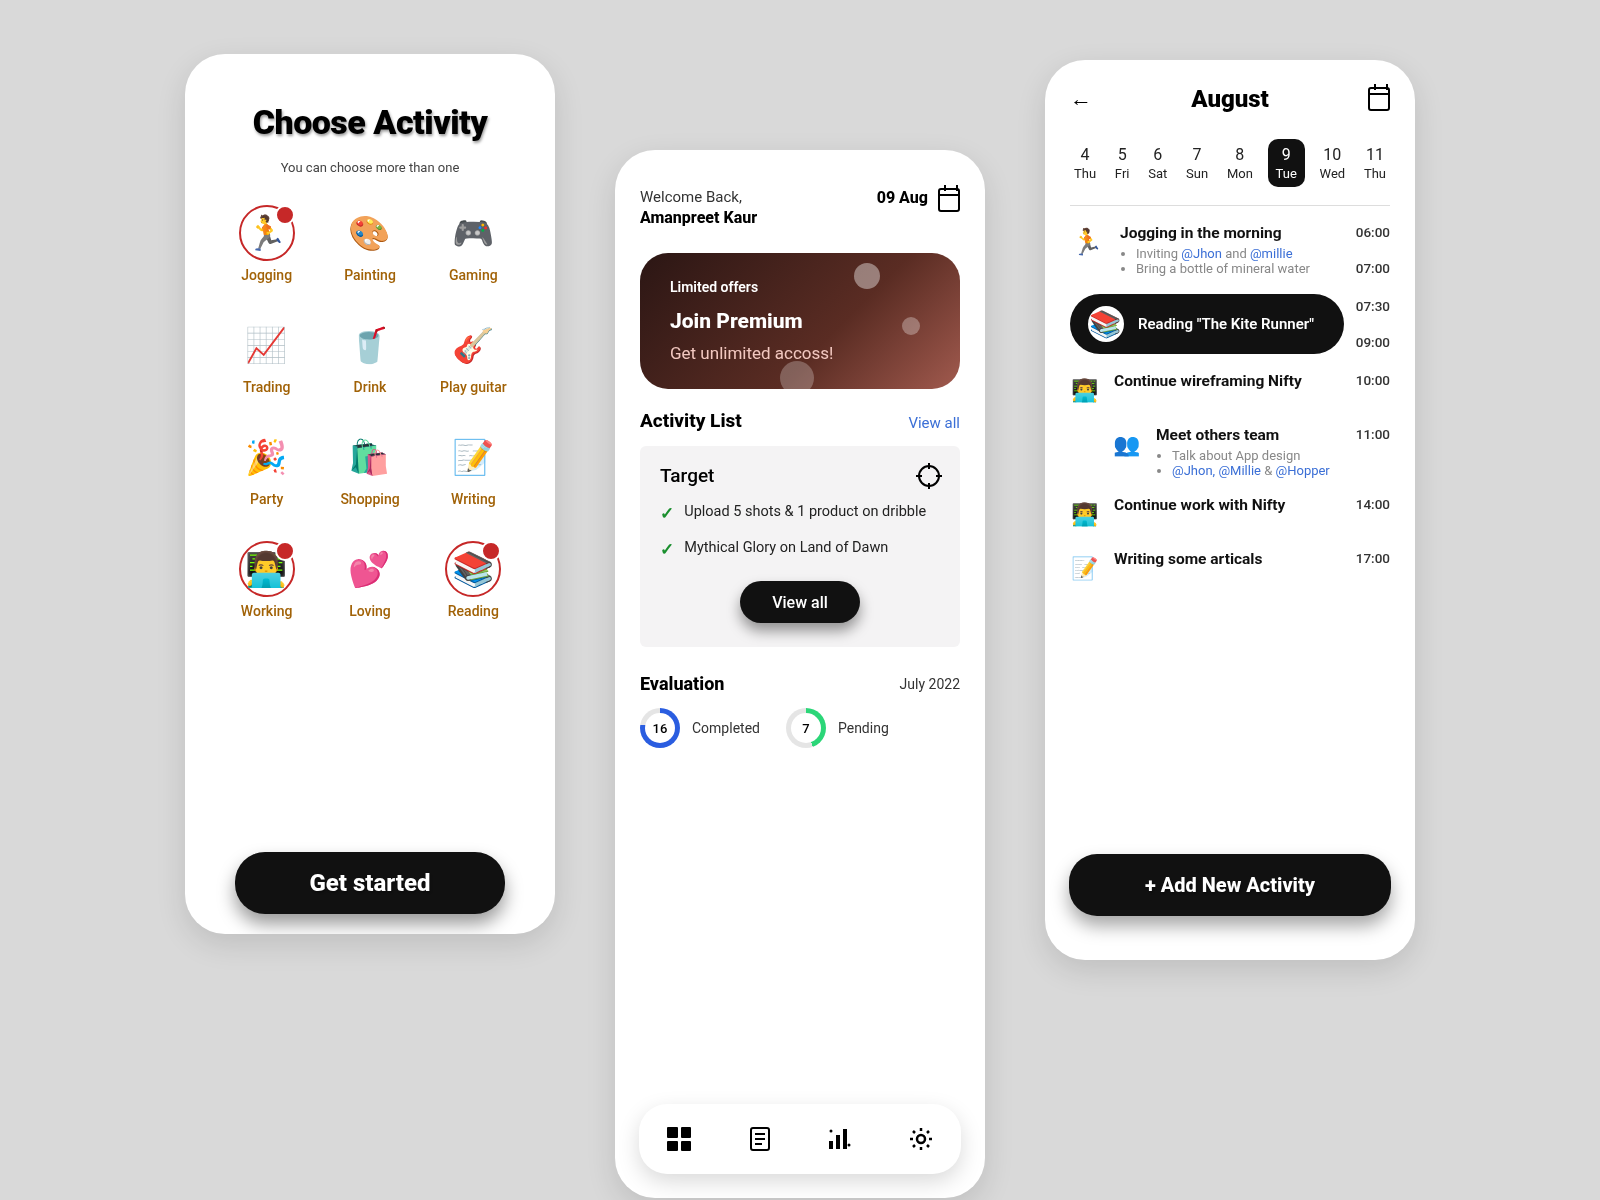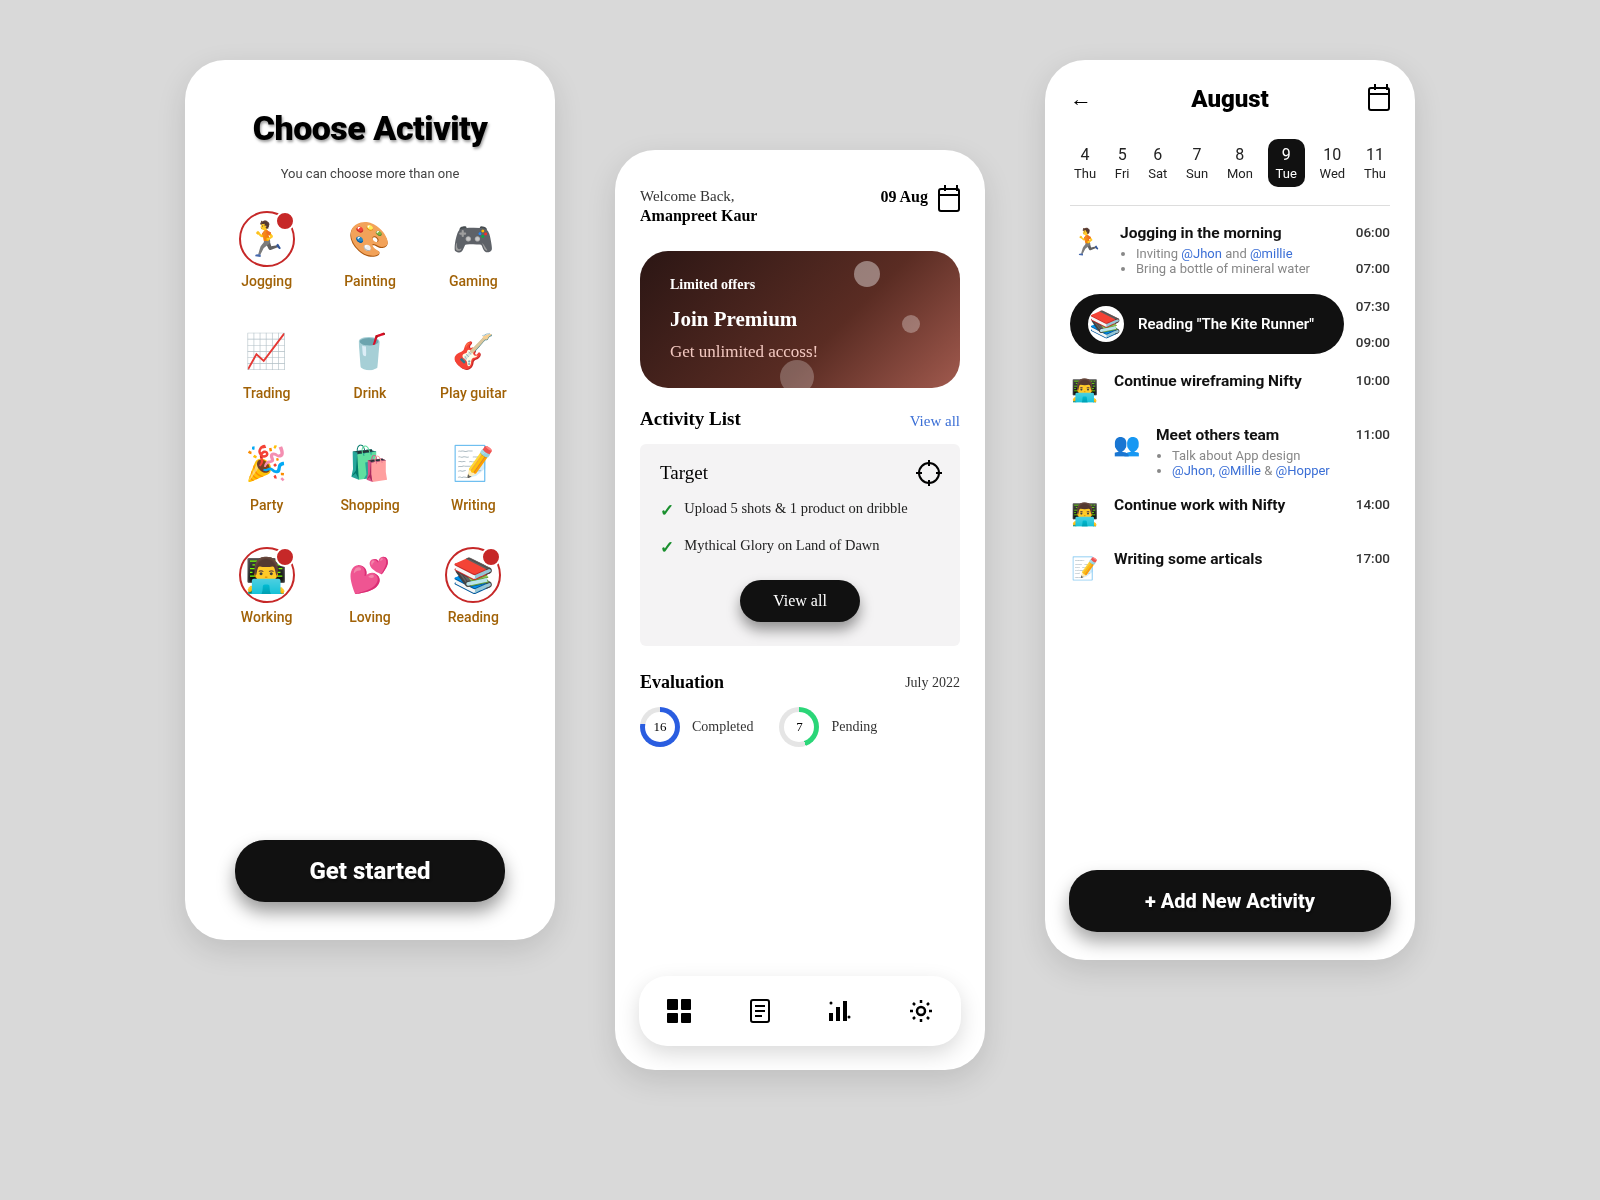--- a/index.html
+++ b/index.html
@@ -14,22 +14,22 @@
     min-height: 1200px;
   }
   .phone {
     background: #fff;
     border-radius: 40px;
     width: 370px;
     box-shadow: 0 10px 30px rgba(0,0,0,0.12);
     position: relative;
     overflow: hidden;
   }
-  .phone-1 { height: 880px; padding: 30px 25px; margin-top: 20px; }
-  .phone-2 { height: 920px; padding: 30px 25px; margin-top: 110px; font-family: Liberation Serif, serif; }
+  .phone-1 { height: 880px; padding: 30px 25px; margin-top: 14px; }
+  .phone-2 { height: 1048px; padding: 30px 25px; margin-top: 110px; }
   .phone-3 { height: 900px; padding: 25px 25px; margin-top: 20px; }
 
   
   .p1-title {
     font-size: 34px;
     font-weight: 900;
     text-align: center;
     margin-top: 18px;
     text-shadow: 1px 2px 3px rgba(0,0,0,0.4);
     letter-spacing: -0.5px;
@@ -62,21 +62,21 @@
     position: relative;
   }
   .act-icon.selected { border: 2px solid #c62828; }
   .act-icon.selected::after {
     content: ""; position: absolute; top: -2px; right: -2px;
     width: 16px; height: 16px; border-radius: 50%;
     background: #c62828; border: 2px solid #fff;
   }
   .act-label { font-size: 14px; color: #a16207; margin-top: 6px; font-weight: 500; }
   .p1-btn {
-    position: absolute; bottom: 38px; left: 50%; transform: translateX(-50%);
+    position: absolute; bottom: 20px; left: 50%; transform: translateX(-50%);
     background: #111; color: #fff;
     width: 270px; height: 62px; border-radius: 30px;
     display: flex; align-items: center; justify-content: center;
     font-size: 24px; font-weight: 800;
     box-shadow: 0 10px 18px rgba(0,0,0,0.4);
     cursor: pointer;
     text-shadow: 1px 2px 2px rgba(0,0,0,0.3);
   }
 
   
@@ -161,21 +161,21 @@
   .ag-mention { color:#3b6fd6; }
   .ag-times { display:flex; flex-direction:column; gap: 20px; align-items:flex-end; font-size:13.5px; color:#333; font-weight:500; }
 
   .ag-reading { background:#111; color:#fff; border-radius: 30px; padding: 12px 18px; display:flex; align-items:center; gap:14px; }
   .ag-reading .ag-icon { background:#fff; width:36px; height:36px; }
   .ag-reading .r-title { font-size: 15px; font-weight:600; }
   .ag-reading-row { display:flex; align-items:center; gap: 12px; }
 
   .ag-indent { padding-left: 42px; }
 
-  .p3-btn { position:absolute; bottom: 28px; left: 24px; right: 24px; height: 62px; background:#111; color:#fff; border-radius: 28px; display:flex; align-items:center; justify-content:center; font-size: 20px; font-weight: 800; box-shadow: 0 10px 18px rgba(0,0,0,0.35); cursor:pointer; text-shadow: 1px 2px 2px rgba(0,0,0,0.3); text-align: center;}
+  .p3-btn { position:absolute; bottom: 44px; left: 24px; right: 24px; height: 62px; background:#111; color:#fff; border-radius: 28px; display:flex; align-items:center; justify-content:center; font-size: 20px; font-weight: 800; box-shadow: 0 10px 18px rgba(0,0,0,0.35); cursor:pointer; text-shadow: 1px 2px 2px rgba(0,0,0,0.3); text-align: center;}
 </style>
 </head>
 <body>
 
 <div class="phone phone-1">
   <div class="p1-title">Choose Activity</div>
   <div class="p1-sub">You can choose more than one</div>
   <div class="grid" id="activity-grid">
       <div class="act">
         <div class="act-icon selected">🏃</div>

